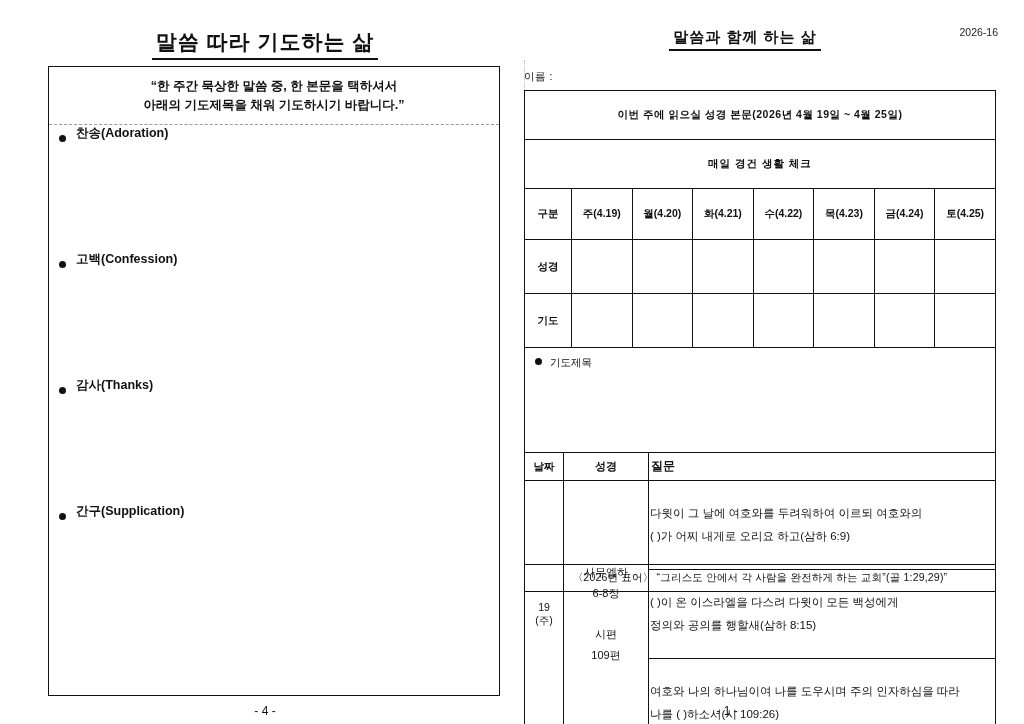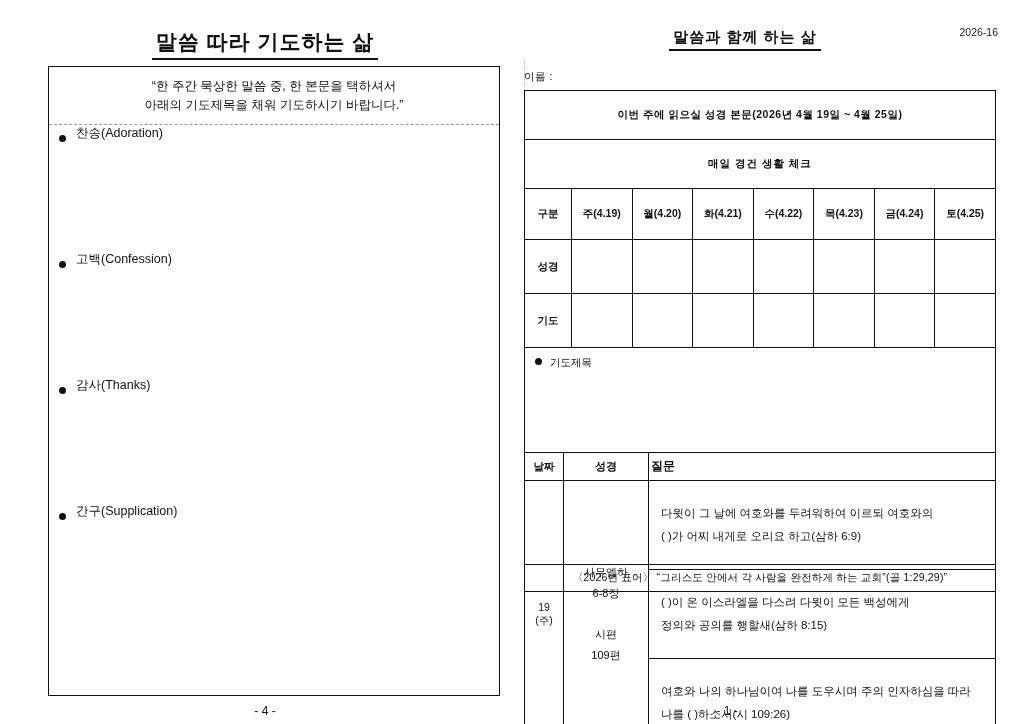--- a/index.html
+++ b/index.html
@@ -38,20 +38,21 @@
     padding: 0 4px 2px 4px;
   }
   #left-box {
     position: absolute;
     left: 18px;
     top: 52px;
     width: 452px;
     height: 630px;
     border: 1px solid #111;
     box-sizing: border-box;
+    font-weight: bold;
   }
   #left-quote {
     padding: 10px 18px 8px 18px;
     font-size: 12.5px;
     line-height: 1.55;
     text-align: center;
     border-bottom: 1px dashed #999;
   }
   .prayer-item {
     display: flex;
@@ -228,21 +229,21 @@
     line-height: 1.25;
   }
   #q-table td.scr-col {
     width: 72px;
     text-align: center;
     font-size: 11px;
     line-height: 1.9;
   }
   #q-table td.q-col {
     line-height: 1.95;
-    padding: 10px 12px;
+    padding: 10px 1px;
     height: 68px;
     margin-top: 16px;
   }
   #q-table td.q-col .jl {
     text-align: justify;
     text-align-last: left;
   }
   #right-footer {
     position: absolute;
     left: 0;

